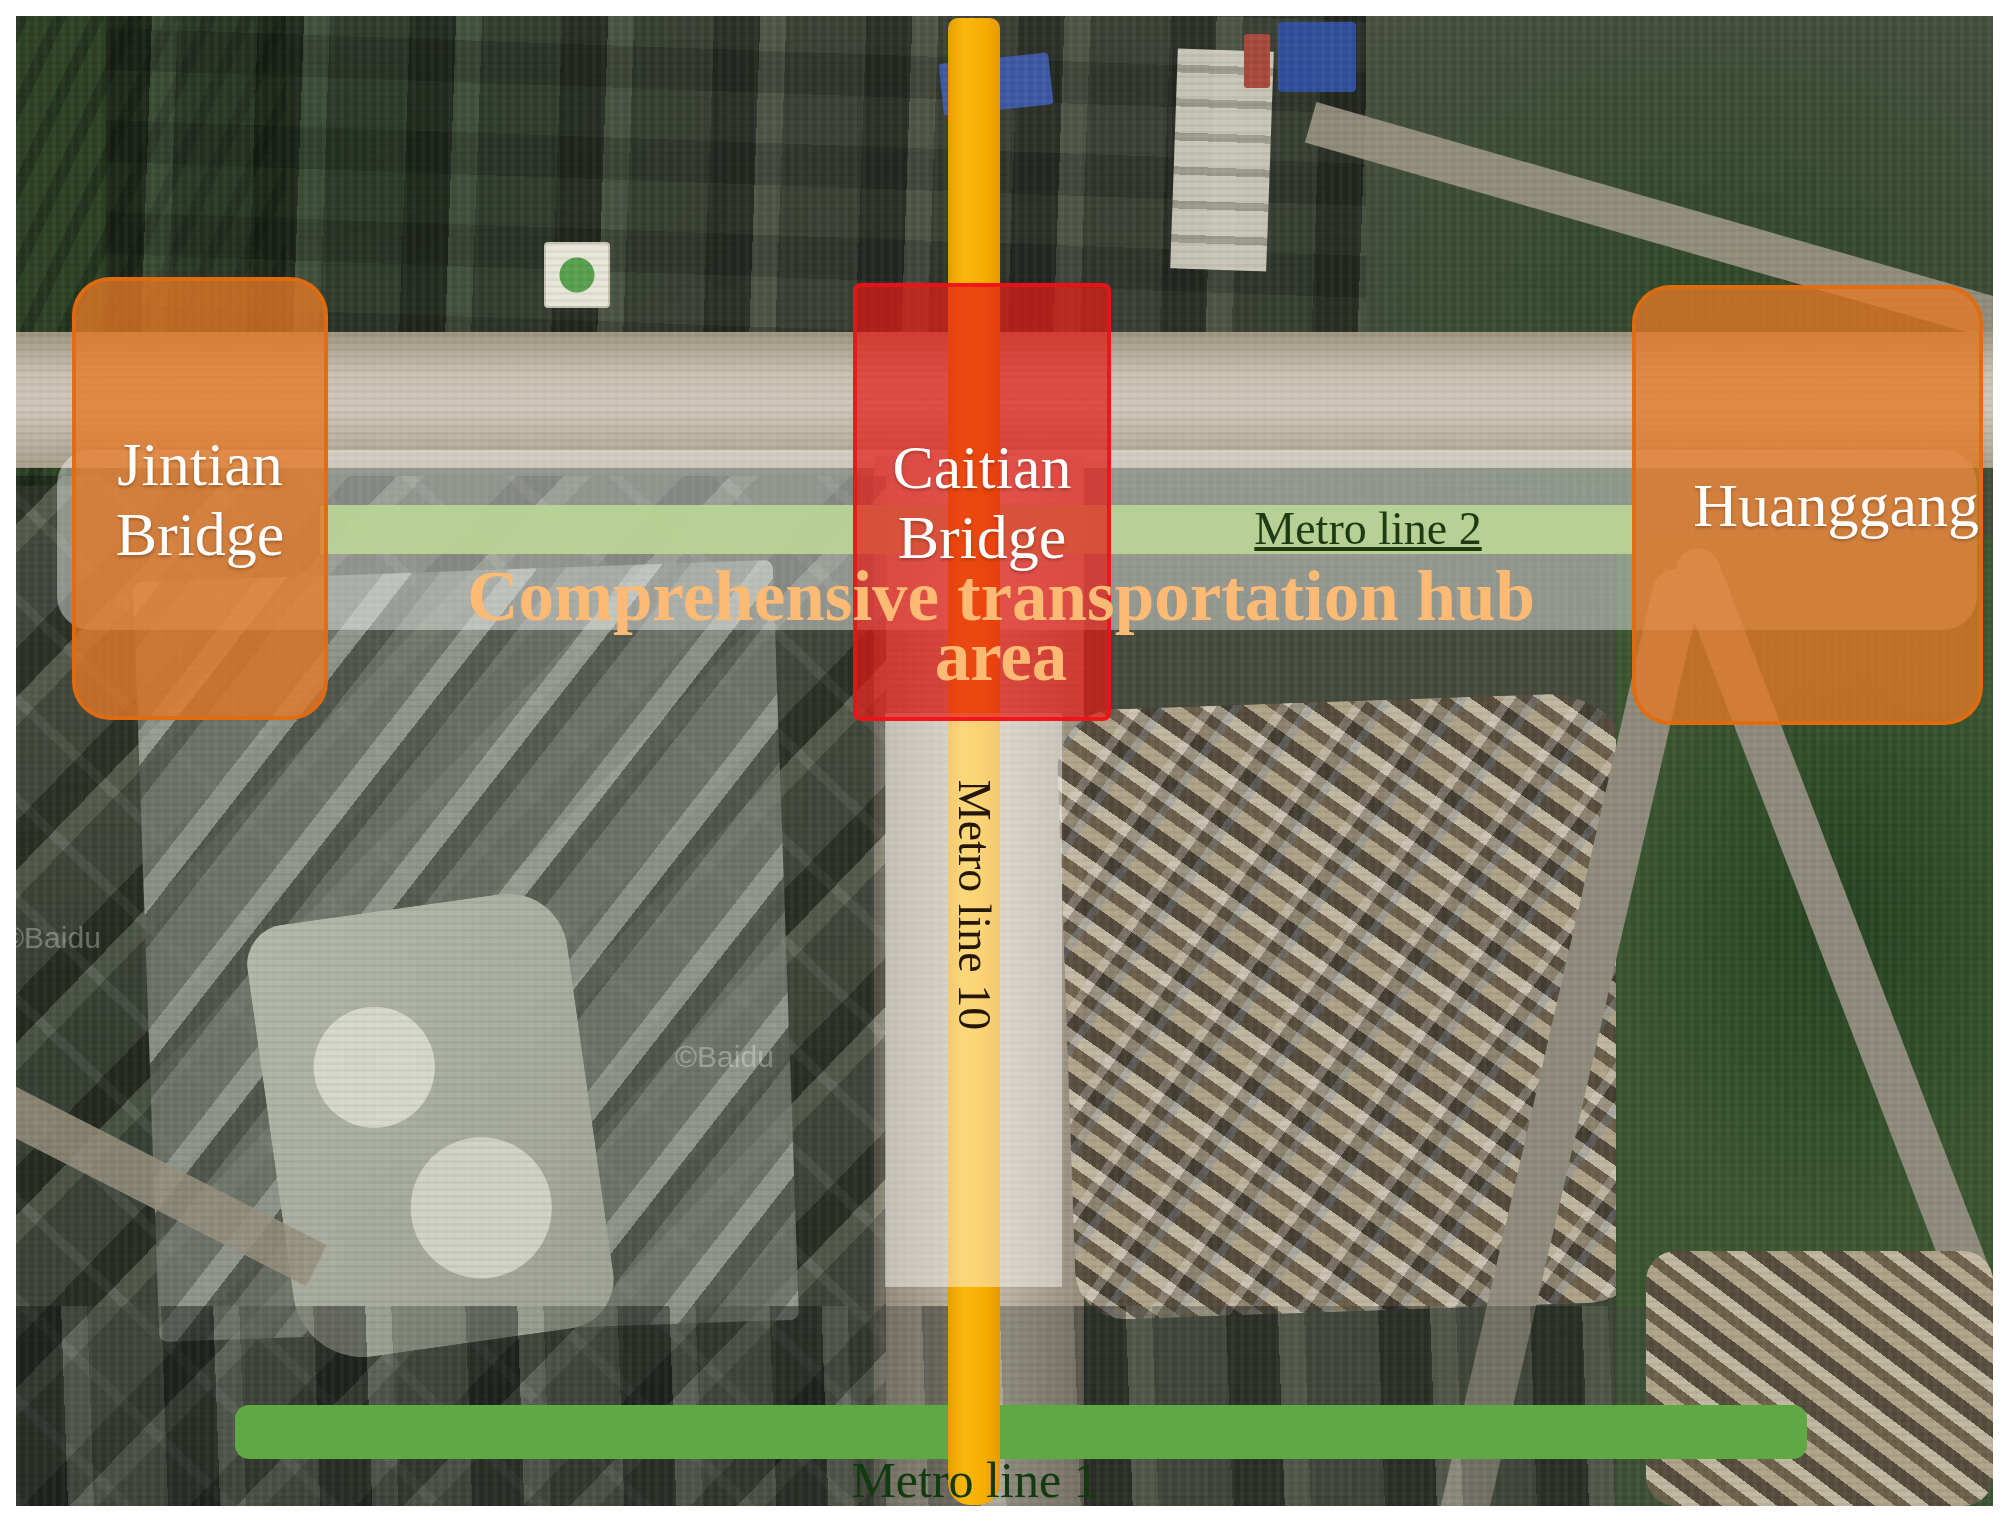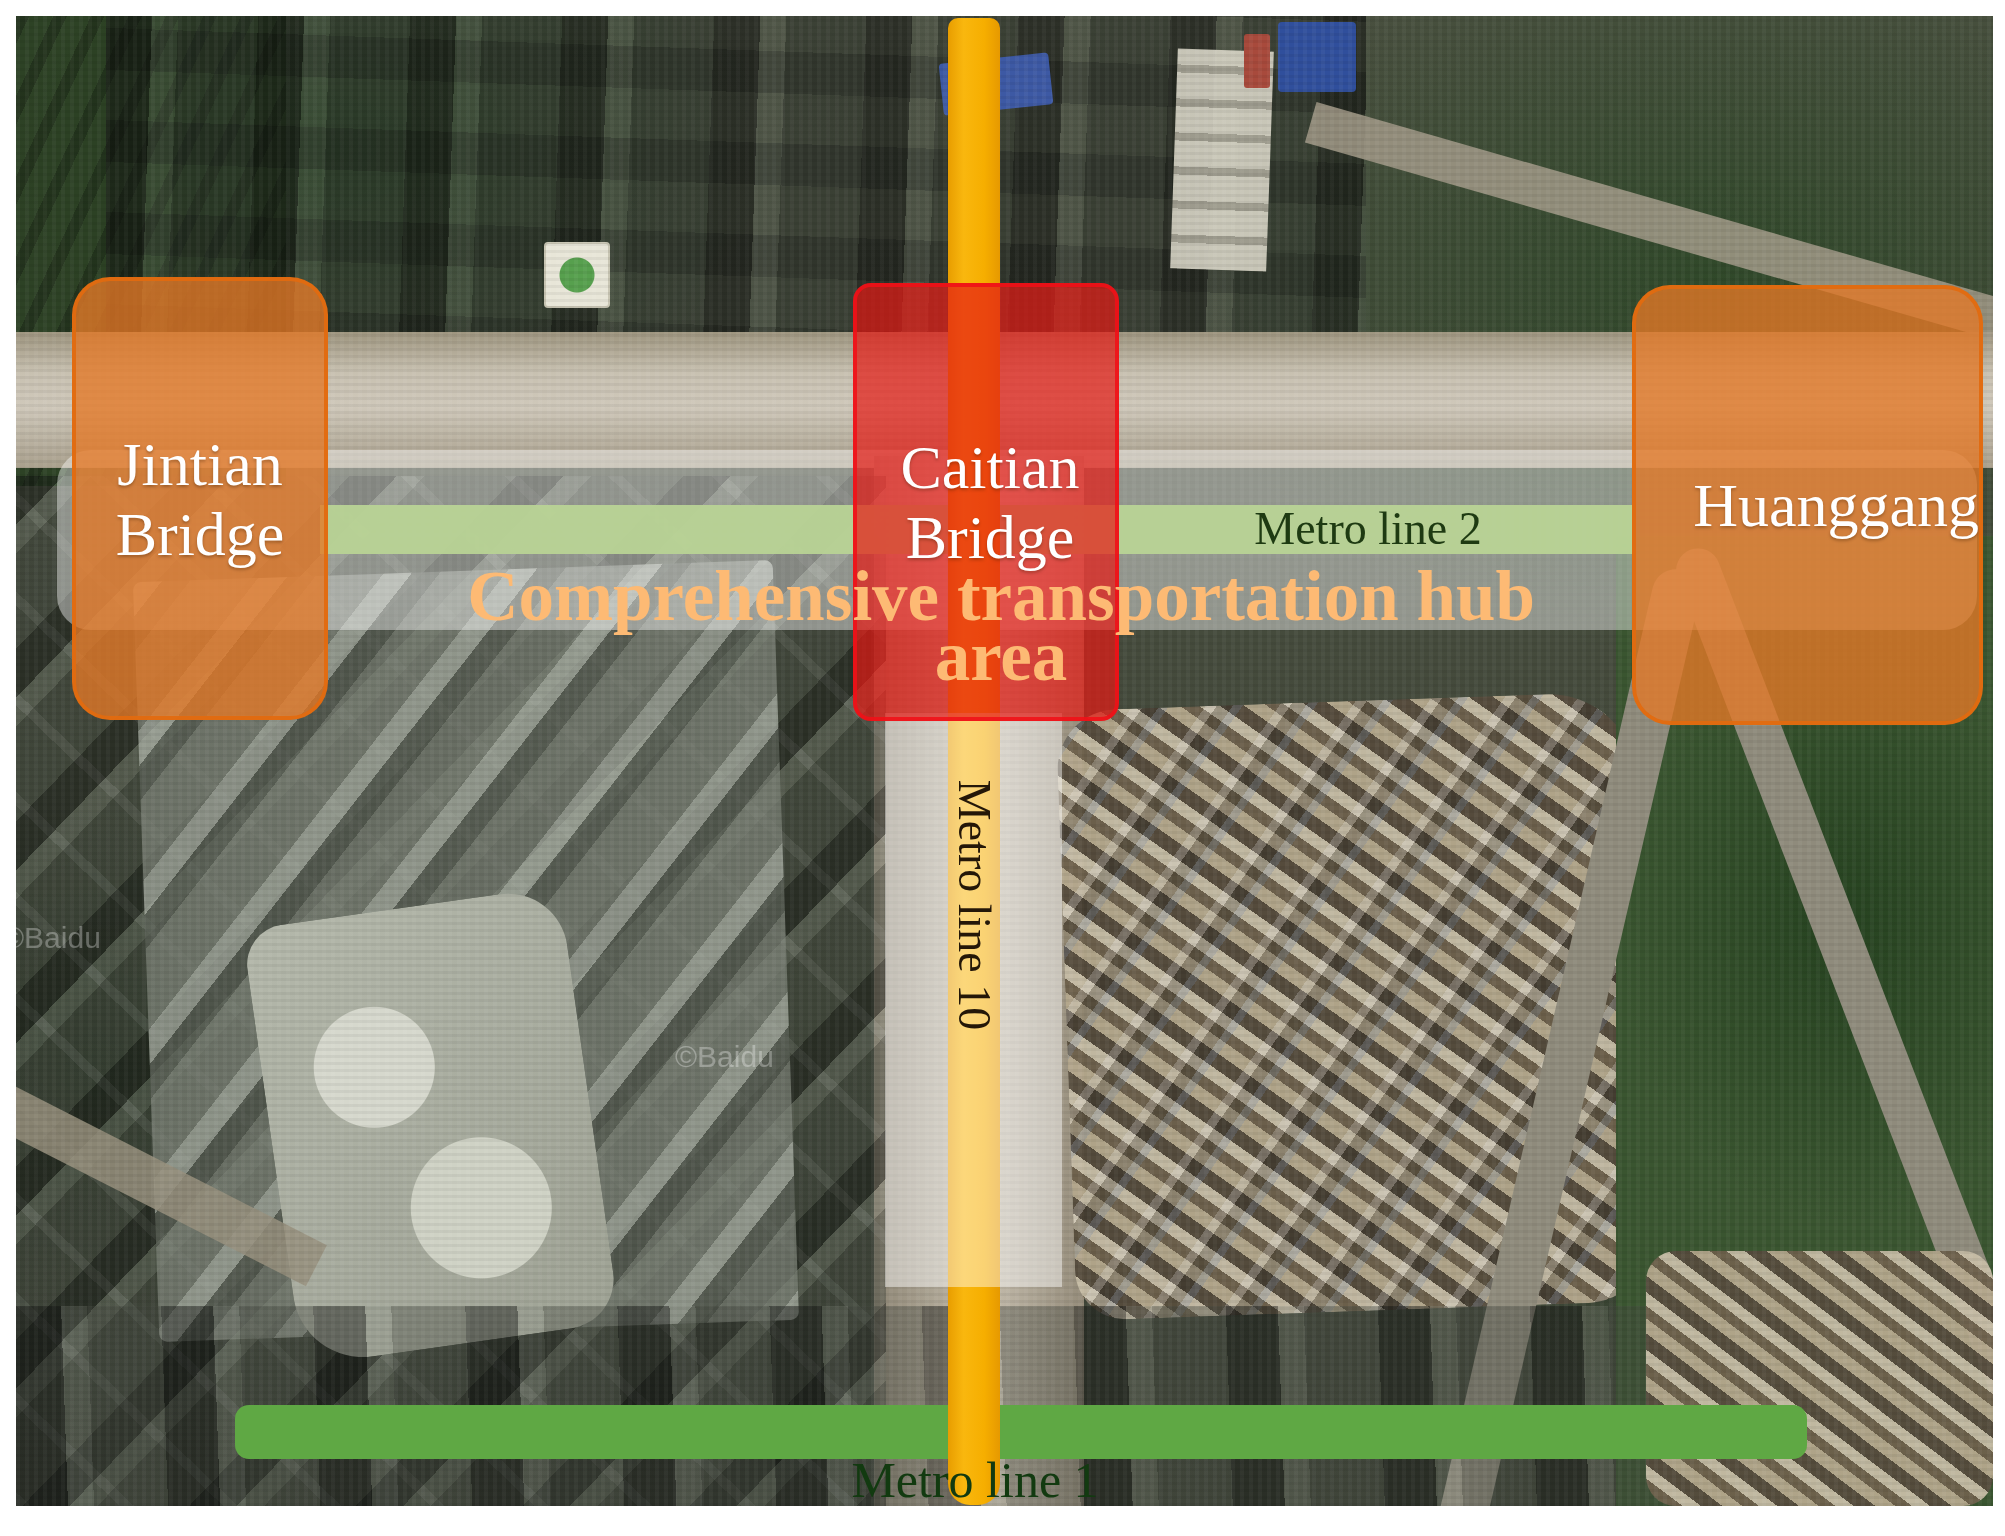--- a/index.html
+++ b/index.html
@@ -63,27 +63,27 @@
   .band-metro2{left:304px;top:489px;width:1312px;height:49px;background:rgba(184,210,149,.96);z-index:3;}
   .band-metro1{left:219px;top:1389px;width:1572px;height:54px;border-radius:14px;background:#5fa844;z-index:4;}
   .line-metro10{left:932px;top:2px;width:52px;height:1487px;border-radius:10px 10px 22px 22px;z-index:5;background:
     linear-gradient(90deg,#e89d00,#f9b70e 30%,#f6ae00 70%,#e69900);}
   .band-white-v{left:869px;top:697px;width:177px;height:574px;background:rgba(255,255,255,.45);z-index:6;}
 
   .callout{z-index:7;display:flex;flex-direction:column;align-items:center;justify-content:center;
     text-align:center;color:#ffffff;font-size:62px;line-height:70px;
     text-shadow:0 2px 3px rgba(60,30,0,.35);}
   .callout-orange{border:4px solid rgba(226,106,16,.95);border-radius:38px;background:rgba(228,120,38,.78);}
-  .callout-red{border:4px solid rgba(240,16,24,.88);border-radius:18px;background:rgba(230,26,20,.70);padding-left:8px;}
+  .callout-red{border:4px solid rgba(240,16,24,.88);border-radius:8px;background:rgba(230,26,20,.70);}
   .box-jintian{left:56px;top:261px;width:248px;height:435px;}
   .box-caitian{left:837px;top:267px;width:250px;height:430px;}
   .box-huanggang{left:1616px;top:269px;width:343px;height:432px;align-items:flex-end;}
 
   .lbl{z-index:8;text-align:center;}
-  .lbl-metro2{left:1152px;top:487px;width:400px;height:52px;line-height:52px;font-size:46px;color:#1e3a12;}
+  .lbl-metro2{left:1152px;top:487px;width:400px;height:52px;line-height:52px;font-size:46px;color:#1e3a12;text-decoration:underline;}
   .lbl-metro1{left:759px;top:1438px;width:400px;height:52px;line-height:52px;font-size:50px;color:#123a10;}
   .lbl-metro10{left:958px;top:889px;width:340px;height:50px;line-height:50px;font-size:46px;color:#241708;
     transform:translate(-50%,-50%) rotate(90deg);}
   .lbl-hub{left:380px;top:550px;width:1210px;height:60px;line-height:60px;font-size:71px;font-weight:bold;color:#fdba74;z-index:9;}
 </style>
 </head>
 <body>
 
 <div class="page">
   <div class="map">

